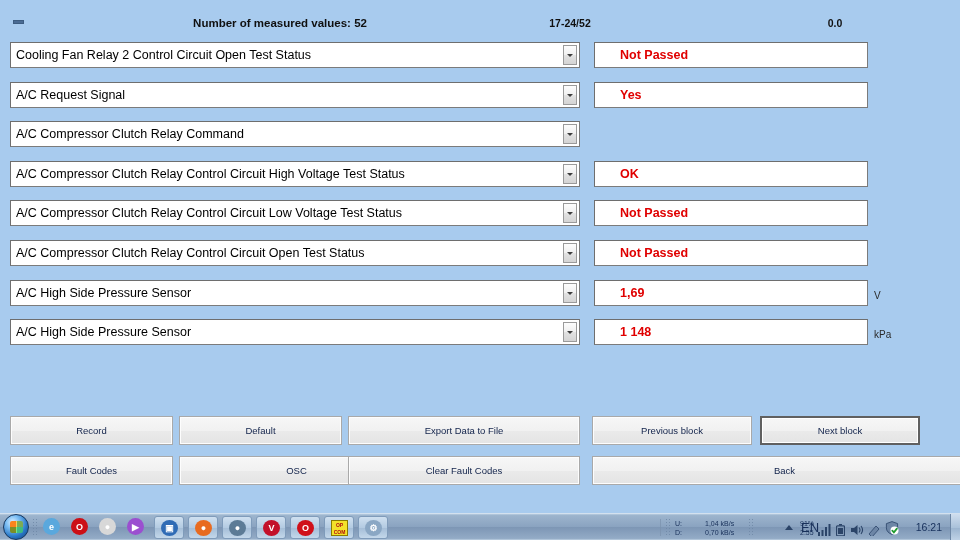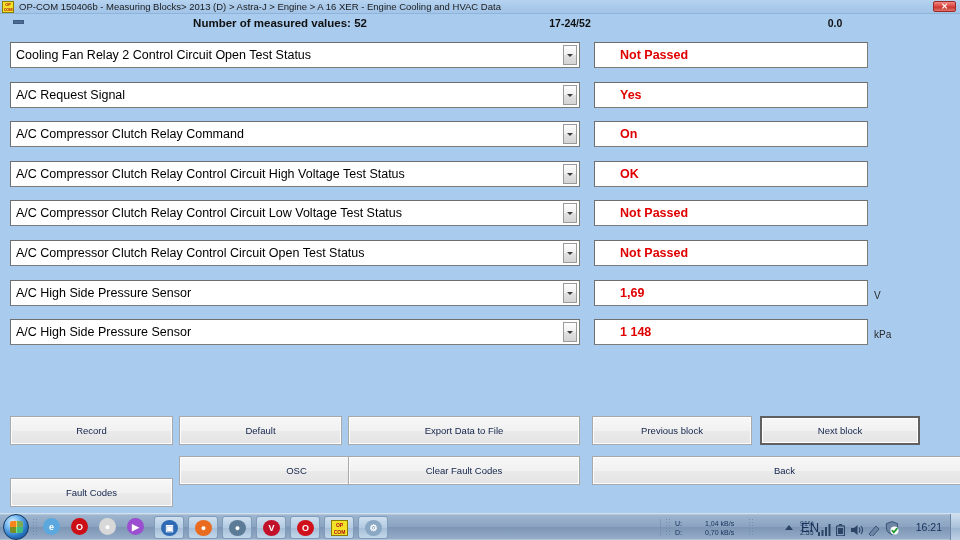--- a/index.html
+++ b/index.html
@@ -153,25 +153,20 @@
   }
   .sep{
     position:absolute;top:5px;width:1px;height:17px;background:#7a92ad;opacity:.7;
   }
 </style>
 </head>
 <body>
 
 <div id="app">
 
-  <div class="titlebar">
-    <div class="tb-icon">OP<br>COM</div>
-    <div class="tb-title">OP-COM 150406b - Measuring Blocks&gt; 2013 (D) &gt; Astra-J &gt; Engine &gt; A 16 XER - Engine Cooling and HVAC Data</div>
-    <div class="tb-close">✕</div>
-  </div>
 
   <div class="hdr">
     <div class="minbtn"></div>
     <div class="hdr-title">Number of measured values: 52</div>
     <div class="hdr-range">17-24/52</div>
     <div class="hdr-val">0.0</div>
   </div>
 
   <div id="rows-host">
       <div class="row" style="top: 42px; width: 960px;">
@@ -196,23 +191,20 @@
           <div class="txt">Yes</div>
         </div>
       </div>
       <div class="row" style="top: 121.2px; width: 960px;">
         <div class="namebox">
           <div class="txt">A/C Compressor Clutch Relay Command</div>
           <div class="ddbtn">
             <div class="arw"></div>
           </div>
         </div>
-        <div class="valbox">
-          <div class="txt">On</div>
-        </div>
       </div>
       <div class="row" style="top: 160.8px; width: 960px;">
         <div class="namebox">
           <div class="txt">A/C Compressor Clutch Relay Control Circuit High Voltage Test Status</div>
           <div class="ddbtn">
             <div class="arw"></div>
           </div>
         </div>
         <div class="valbox">
           <div class="txt">OK</div>
@@ -265,21 +257,21 @@
         <div class="unit">kPa</div>
       </div>
     </div>
 
   <div id="buttons-host">
       <div class="btn" style="left: 10px; top: 416px; width: 163px;">Record</div>
       <div class="btn" style="left: 179px; top: 416px; width: 163px;">Default</div>
       <div class="btn" style="left: 348px; top: 416px; width: 232px;">Export Data to File</div>
       <div class="btn" style="left: 592px; top: 416px; width: 160px;">Previous block</div>
       <div class="btn focus" style="left: 760px; top: 416px; width: 160px;">Next block</div>
-      <div class="btn" style="left: 10px; top: 456px; width: 163px; margin-top: 22px;">Fault Codes</div>
+      <div class="btn" style="left: 10px; top: 456px; width: 163px;">Fault Codes</div>
       <div class="btn" style="left: 179px; top: 456px; width: 196px; padding-left: 39px;">OSC</div>
       <div class="btn" style="left: 348px; top: 456px; width: 232px;">Clear Fault Codes</div>
       <div class="btn" style="left: 592px; top: 456px; width: 385px;">Back</div>
     </div>
 
   <div class="taskbar">
     <div class="orb">
         <div class="flag"></div>
       </div>
     <div class="grip" style="left:32px"></div>

